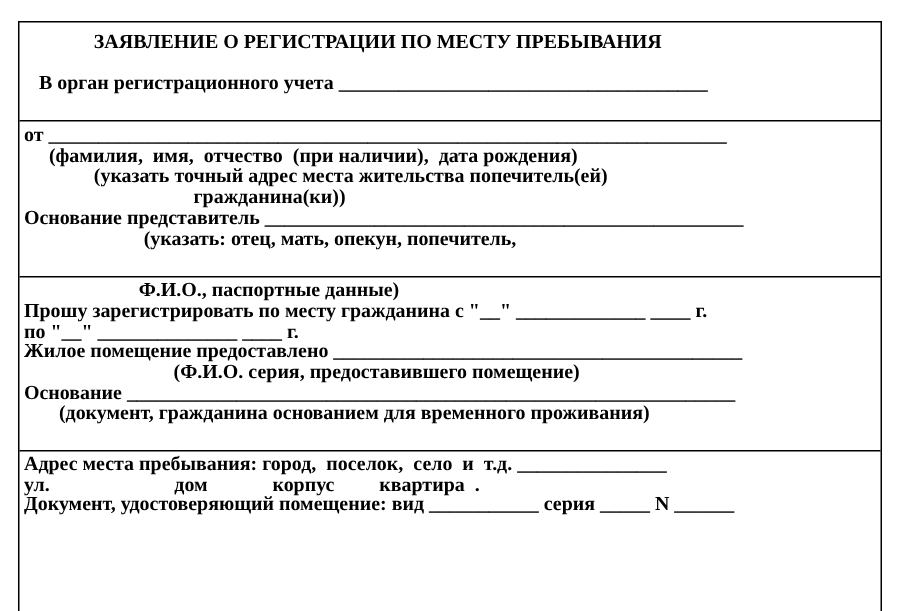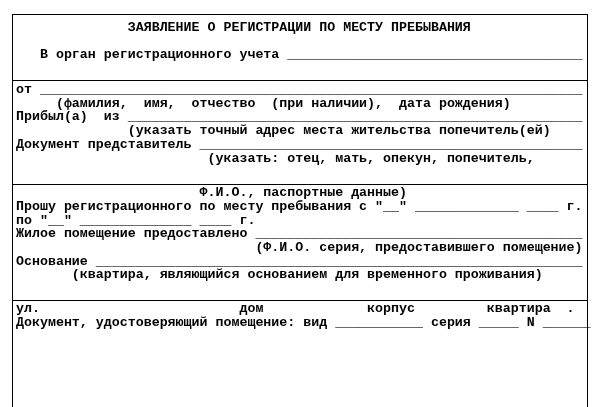--- a/index.html
+++ b/index.html
@@ -22,20 +22,21 @@
     background: #ffffff;
     font-family: "Liberation Mono", "DejaVu Sans Mono", monospace;
     font-size: 13.3px;
     line-height: 13.7px;
     font-weight: 700;
     color: #000000;
   }
   .ln {
     white-space: pre;
     height: 13.7px;
+    font-family: Liberation Serif, serif;
   }
   .ln.title {
     margin-bottom: 13.7px;   
   }
   .rule {
     height: 0;
     border-top: 1px solid #000000;
   }
   .rule-1 { margin: 18px -3px 2px -3px; }
   .rule-2 { margin: 19px -3px 1px -3px; }
@@ -46,33 +47,34 @@
 
 <div class="form-box">
 
   <div class="ln title">              ЗАЯВЛЕНИЕ О РЕГИСТРАЦИИ ПО МЕСТУ ПРЕБЫВАНИЯ</div>
   <div class="ln">   В орган регистрационного учета _____________________________________</div>
 
   <div class="rule rule-1"></div>
 
   <div class="ln">от ____________________________________________________________________</div>
   <div class="ln">     (фамилия,  имя,  отчество  (при наличии),  дата рождения)</div>
-  <div class="ln">Прибыл(а)  из _________________________________________________________</div>
   <div class="ln">              (указать точный адрес места жительства попечитель(ей)</div>
-  <div class="ln">Документ представитель ________________________________________________</div>
+  <div class="ln">                                  гражданина(ки))</div>
+  <div class="ln">Основание представитель ________________________________________________</div>
   <div class="ln">                        (указать: отец, мать, опекун, попечитель,</div>
 
   <div class="rule rule-2"></div>
 
   <div class="ln">                       Ф.И.О., паспортные данные)</div>
-  <div class="ln">Прошу регистрационного по месту пребывания с "__" _____________ ____ г.</div>
+  <div class="ln">Прошу зарегистрировать по месту гражданина с "__" _____________ ____ г.</div>
   <div class="ln">по "__" ______________ ____ г.</div>
   <div class="ln">Жилое помещение предоставлено _________________________________________</div>
   <div class="ln">                              (Ф.И.О. серия, предоставившего помещение)</div>
   <div class="ln">Основание _____________________________________________________________</div>
-  <div class="ln">       (квартира, являющийся основанием для временного проживания)</div>
+  <div class="ln">       (документ, гражданина основанием для временного проживания)</div>
 
   <div class="rule rule-3"></div>
 
+  <div class="ln">Адрес места пребывания: город,  поселок,  село  и  т.д. _______________</div>
   <div class="ln">ул.                         дом             корпус         квартира  .</div>
   <div class="ln">Документ, удостоверяющий помещение: вид ___________ серия _____ N ______</div>
 
 </div>
 
 </body></html>

